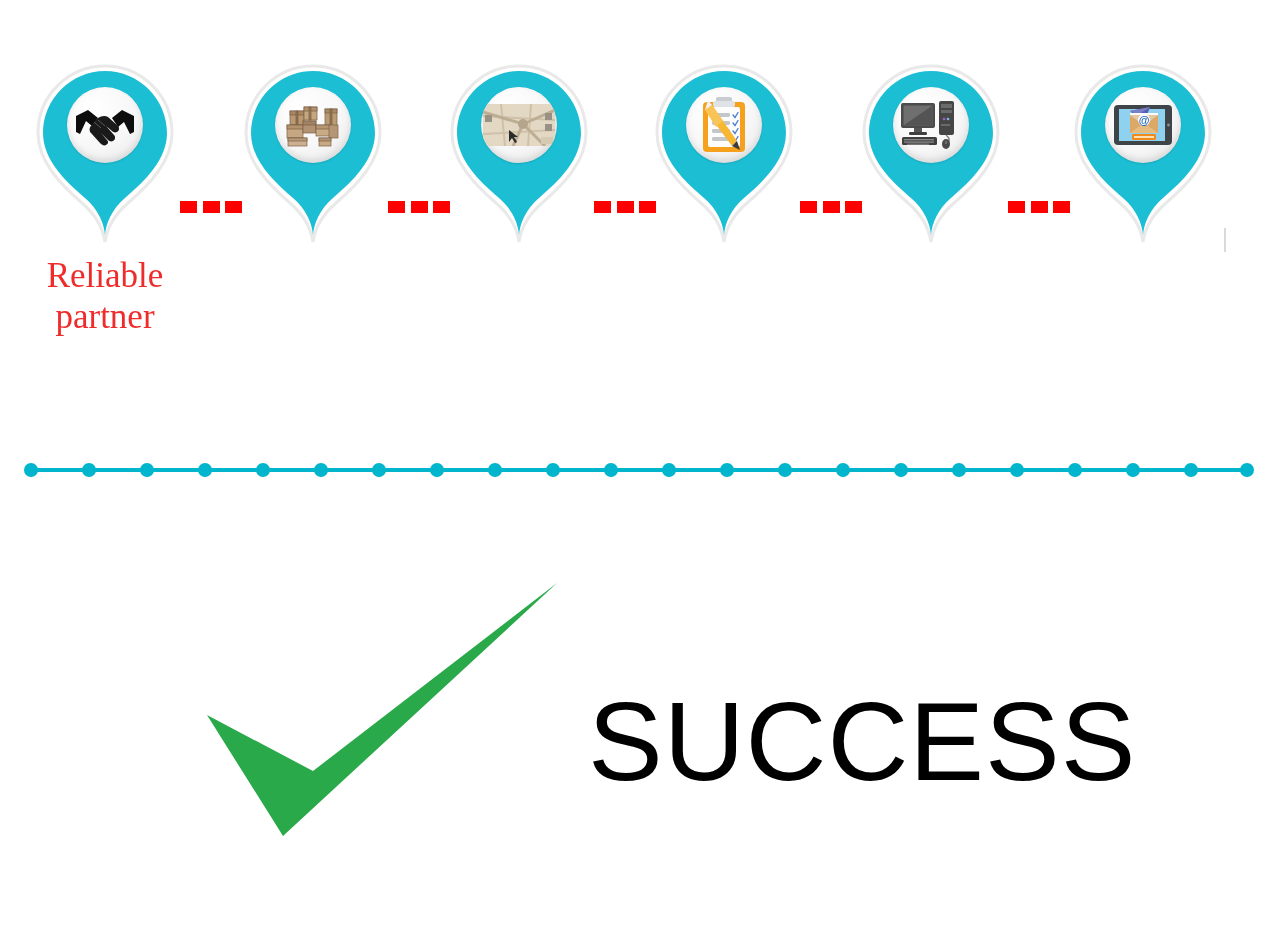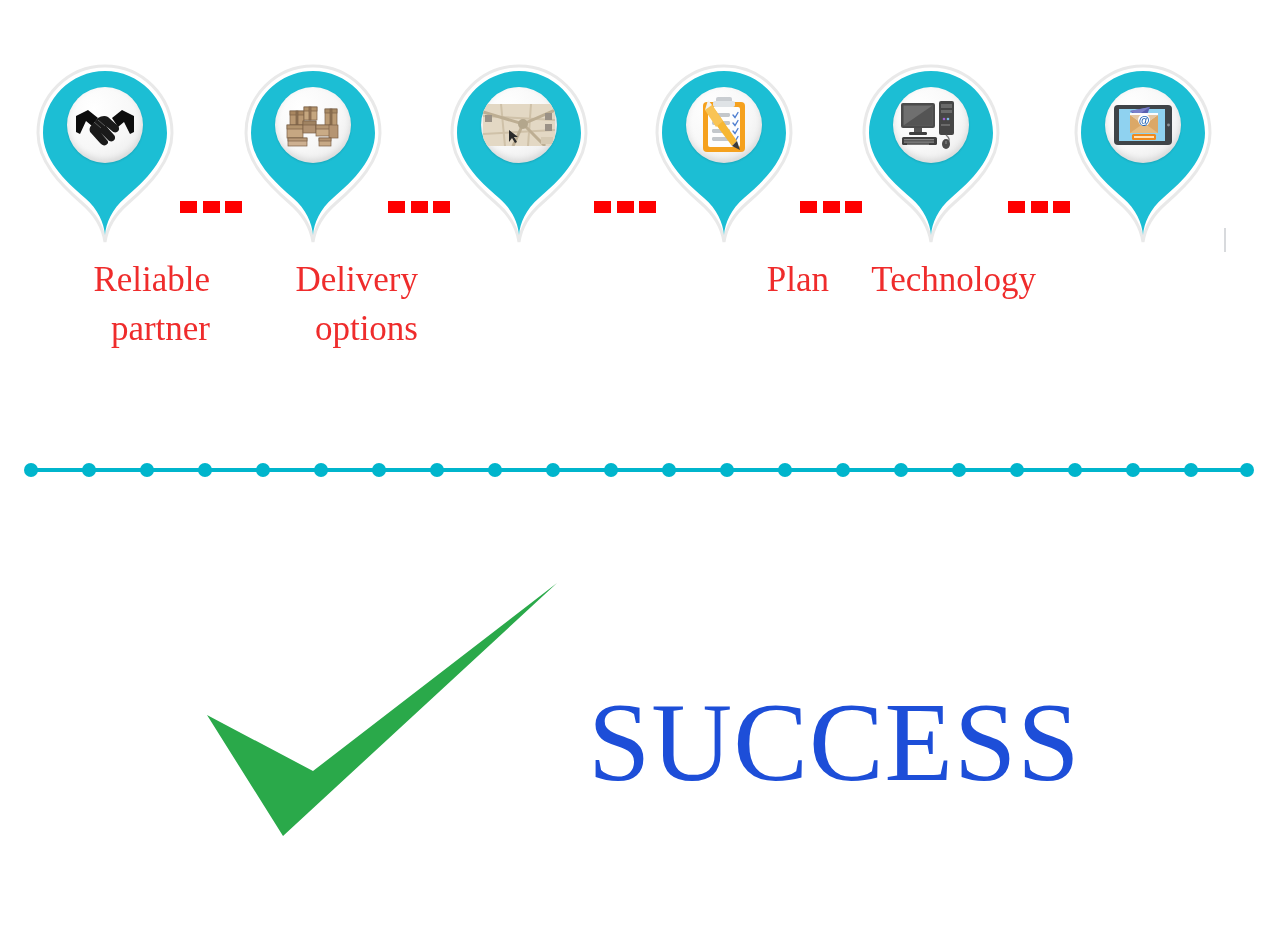--- a/index.html
+++ b/index.html
@@ -71,22 +71,22 @@
   .pin-icon-wrap svg { position: static; }
 
   .pin-label {
     position: absolute;
     left: -30px;
     top: 195px;
     width: 210px;
     color: #ef2c2c;
     font-family: "Liberation Serif", serif;
     font-size: 35px;
-    line-height: 49px;
-    text-align: right;
+    line-height: 41px;
+    text-align: center;
     white-space: pre-line;
   }
 
   
   .connector {
     position: absolute;
     top: 141px;
     height: 12px;
     display: flex;
     align-items: center;
@@ -113,22 +113,22 @@
     left: 195px;
     top: 570px;
     width: 380px;
     height: 290px;
   }
 
   .success-text {
     position: absolute;
     left: 588px;
     top: 686px;
-    color: #1d4ed8;
-    font-family: Liberation Serif, serif;
+    color: #000000;
+    font-family: Liberation Sans, sans-serif;
     font-size: 112px;
     line-height: 112px;
     letter-spacing: 1px;
     font-weight: 400;
   }
 
   .tick-mark {
     position: absolute;
     left: 1224px;
     top: 228px;
@@ -219,22 +219,20 @@
               <rect x="34" y="24" width="14" height="4" fill="#b59672"></rect>
               <rect x="47" y="24" width="9" height="13" fill="#b59573"></rect>
               <rect x="6" y="37" width="19" height="8" fill="#cdb091"></rect>
               <rect x="6" y="37" width="19" height="3" fill="#b99a79"></rect>
               <rect x="37" y="37" width="12" height="8" fill="#c7a986"></rect>
               <rect x="37" y="37" width="12" height="3" fill="#b39370"></rect>
             </g>
           </svg>
         </div>
       </div>
-      <div class="pin-label">Delivery
-options</div>
     </div>
 
     <div class="pin-node" style="left:444px;">
       <div class="pin-graphic">
         <svg width="150" height="190" viewBox="0 0 150 190">
           <path d="M75 6 C38 6 8 36 8 73 C8 101 30 124 52 143 C66 155 73 168 75 182 C77 168 84 155 98 143 C120 124 142 101 142 73 C142 36 112 6 75 6 Z" fill="none" stroke="#e9e9e9" stroke-width="3"></path>
           <path d="M75 11 C41 11 13 39 13 73 C13 99 34 120 55 138 C68 149 74 163 75 175 C76 163 82 149 95 138 C116 120 137 99 137 73 C137 39 109 11 75 11 Z" fill="#1cbed4"></path>
         </svg>
         <div class="pin-icon-wrap">
           <svg width="72" height="42" viewBox="0 0 72 42">
@@ -287,21 +285,20 @@
             </g>
             <g>
               <path d="M6 14 L13 9 L38 45 L33 50 Z" fill="#f7b733"></path>
               <path d="M6 14 L13 9 L24 25 L17 31 Z" fill="#f9c455"></path>
               <path d="M6 14 L13 9 L9 4 Z" fill="#f2f2f2"></path>
               <path d="M33 50 L38 45 L41 54 Z" fill="#3b3b3b"></path>
             </g>
           </svg>
         </div>
       </div>
-      <div class="pin-label">Plan</div>
     </div>
 
     <div class="pin-node" style="left:856px;">
       <div class="pin-graphic">
         <svg width="150" height="190" viewBox="0 0 150 190">
           <path d="M75 6 C38 6 8 36 8 73 C8 101 30 124 52 143 C66 155 73 168 75 182 C77 168 84 155 98 143 C120 124 142 101 142 73 C142 36 112 6 75 6 Z" fill="none" stroke="#e9e9e9" stroke-width="3"></path>
           <path d="M75 11 C41 11 13 39 13 73 C13 99 34 120 55 138 C68 149 74 163 75 175 C76 163 82 149 95 138 C116 120 137 99 137 73 C137 39 109 11 75 11 Z" fill="#1cbed4"></path>
         </svg>
         <div class="pin-icon-wrap">
           <svg width="64" height="52" viewBox="0 0 64 52">
@@ -321,21 +318,20 @@
               <rect x="5" y="40" width="30" height="1.4"></rect>
               <rect x="5" y="42.4" width="30" height="1.4"></rect>
               <rect x="8" y="44.6" width="22" height="1.2"></rect>
             </g>
             <path d="M47 36 Q52 40 49 44" stroke="#7a7a7a" stroke-width="1.4" fill="none"></path>
             <ellipse cx="47" cy="45" rx="4" ry="5" fill="#4a4a4a"></ellipse>
             <rect x="46.3" y="42" width="1.4" height="3" fill="#7d7d7d"></rect>
           </svg>
         </div>
       </div>
-      <div class="pin-label">Technology</div>
     </div>
 
     <div class="pin-node" style="left:1068px;">
       <div class="pin-graphic">
         <svg width="150" height="190" viewBox="0 0 150 190">
           <path d="M75 6 C38 6 8 36 8 73 C8 101 30 124 52 143 C66 155 73 168 75 182 C77 168 84 155 98 143 C120 124 142 101 142 73 C142 36 112 6 75 6 Z" fill="none" stroke="#e9e9e9" stroke-width="3"></path>
           <path d="M75 11 C41 11 13 39 13 73 C13 99 34 120 55 138 C68 149 74 163 75 175 C76 163 82 149 95 138 C116 120 137 99 137 73 C137 39 109 11 75 11 Z" fill="#1cbed4"></path>
         </svg>
         <div class="pin-icon-wrap">
           <svg width="66" height="48" viewBox="0 0 66 48">

